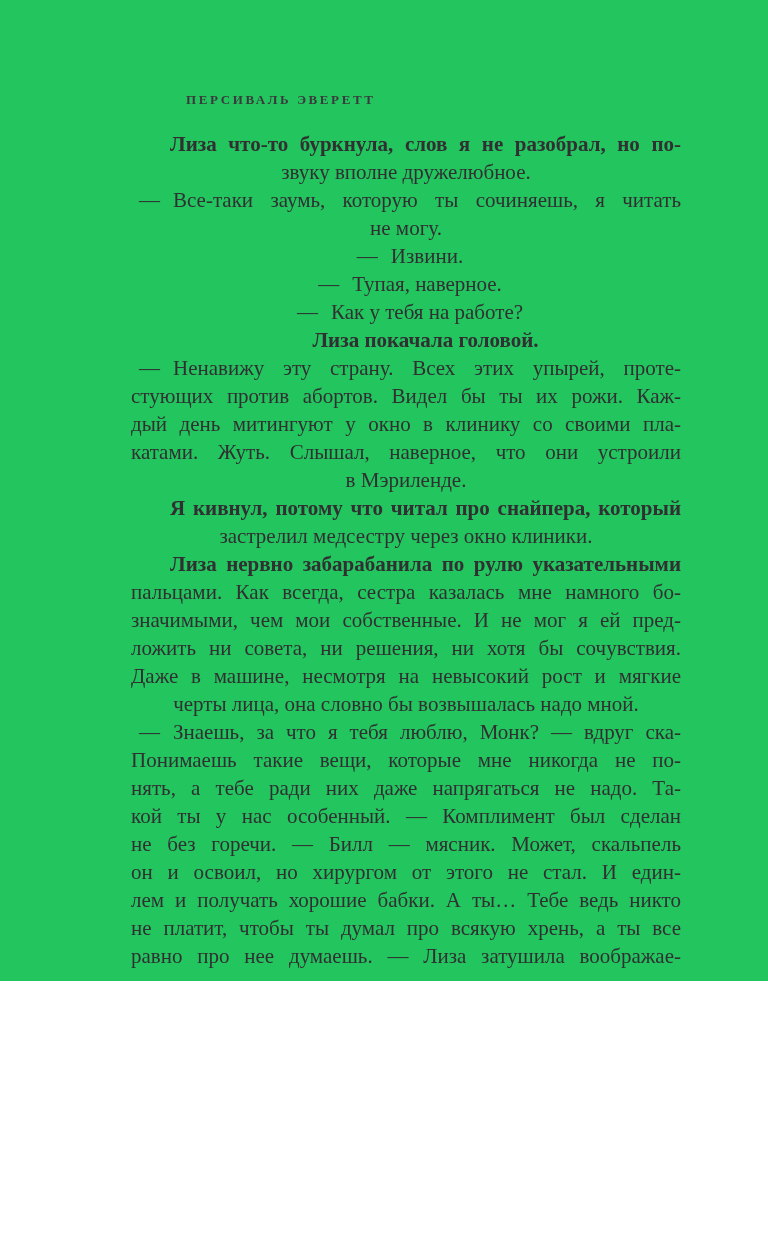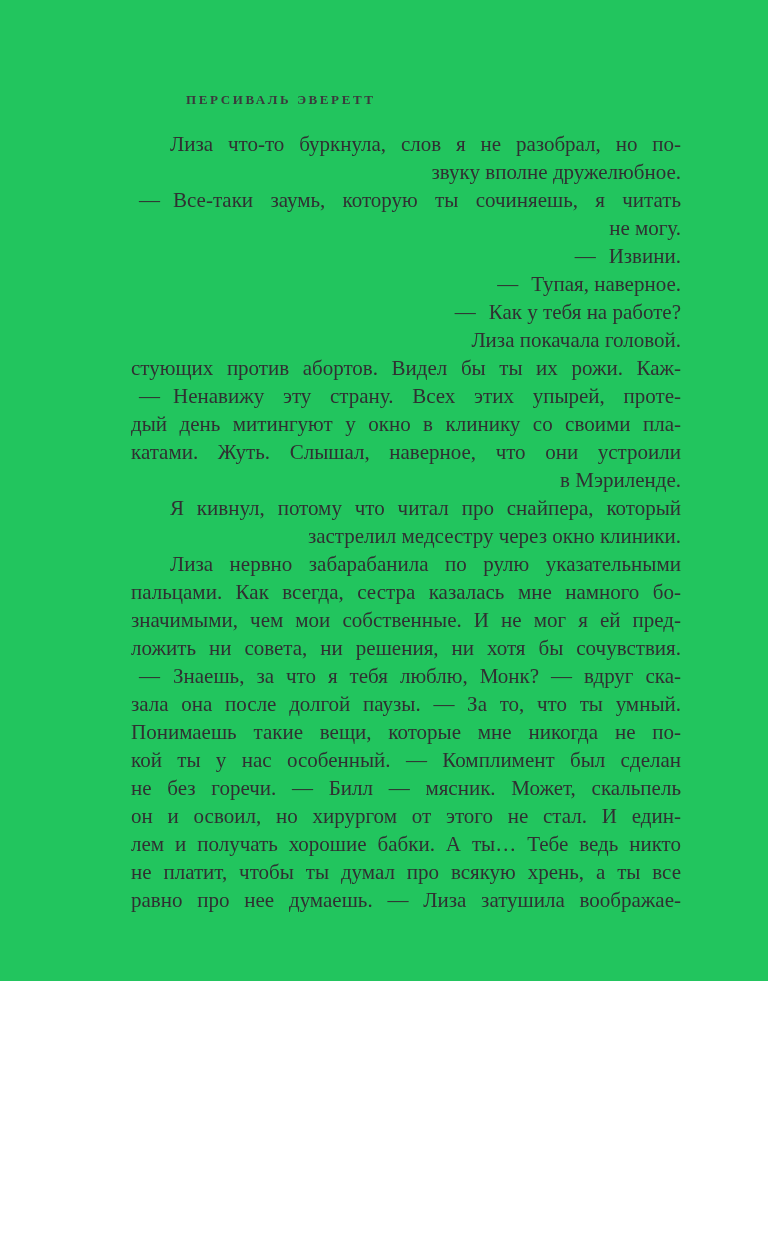--- a/index.html
+++ b/index.html
@@ -28,27 +28,27 @@
     left: 131px;
     top: 130px;
     width: 550px;
     color: #303032;
     font-size: 21px;
     line-height: 28px;
   }
   .line {
     height: 28px;
     overflow: visible;
-    text-align: right;
+    text-align: center;
   }
   .line.j {
     text-align: justify;
     text-align-last: justify;
   }
-  .line.indent { padding-left: 39px; }
+  .line.indent { padding-left: 39px; font-weight: bold; }
   .line.dash { padding-left: 8px; }
   .dash-gap { display: inline-block; width: 13px; }
   .page-number {
     position: absolute;
     left: 189px;
     top: 1114px;
     font-family: "DejaVu Sans Mono", monospace;
     font-size: 20px;
     font-weight: bold;
     color: #272727;
@@ -63,34 +63,36 @@
 
   <div class="text-block" id="text-block">
       <div class="line indent j">Лиза что-то буркнула, слов я не разобрал, но по-</div>
       <div class="line">звуку вполне дружелюбное.</div>
       <div class="line dash j"><span>—</span><span class="dash-gap"></span>Все-таки заумь, которую ты сочиняешь, я читать</div>
       <div class="line">не могу.</div>
       <div class="line dash"><span>—</span><span class="dash-gap"></span>Извини.</div>
       <div class="line dash"><span>—</span><span class="dash-gap"></span>Тупая, наверное.</div>
       <div class="line dash"><span>—</span><span class="dash-gap"></span>Как у тебя на работе?</div>
       <div class="line indent">Лиза покачала головой.</div>
+      <div class="line dash j"><span>—</span><span class="dash-gap"></span>Ненавижу эту страну. Всех этих упырей, проте-</div>
       <div class="line j">стующих против абортов. Видел бы ты их рожи. Каж-</div>
-      <div class="line dash j"><span>—</span><span class="dash-gap"></span>Ненавижу эту страну. Всех этих упырей, проте-</div>
       <div class="line j">дый день митингуют у окно в клинику со своими пла-</div>
       <div class="line j">катами. Жуть. Слышал, наверное, что они устроили</div>
       <div class="line">в Мэриленде.</div>
       <div class="line indent j">Я кивнул, потому что читал про снайпера, который</div>
       <div class="line">застрелил медсестру через окно клиники.</div>
       <div class="line indent j">Лиза нервно забарабанила по рулю указательными</div>
       <div class="line j">пальцами. Как всегда, сестра казалась мне намного бо-</div>
       <div class="line j">значимыми, чем мои собственные. И не мог я ей пред-</div>
       <div class="line j">ложить ни совета, ни решения, ни хотя бы сочувствия.</div>
+      <div class="line j">Даже в машине, несмотря на невысокий рост и мягкие</div>
+      <div class="line">черты лица, она словно бы возвышалась надо мной.</div>
       <div class="line dash j"><span>—</span><span class="dash-gap"></span>Знаешь, за что я тебя люблю, Монк? — вдруг ска-</div>
-      <div class="line j">зала она после долгой паузы. — За то, что ты умный.</div>
       <div class="line j">Понимаешь такие вещи, которые мне никогда не по-</div>
+      <div class="line j">нять, а тебе ради них даже напрягаться не надо. Та-</div>
       <div class="line j">кой ты у нас особенный. — Комплимент был сделан</div>
       <div class="line j">не без горечи. — Билл — мясник. Может, скальпель</div>
       <div class="line j">он и освоил, но хирургом от этого не стал. И един-</div>
       <div class="line j">лем и получать хорошие бабки. А ты… Тебе ведь никто</div>
       <div class="line j">не платит, чтобы ты думал про всякую хрень, а ты все</div>
       <div class="line j">равно про нее думаешь. — Лиза затушила воображае-</div>
     </div>
 
   <div class="page-number">16</div>
 </div>

